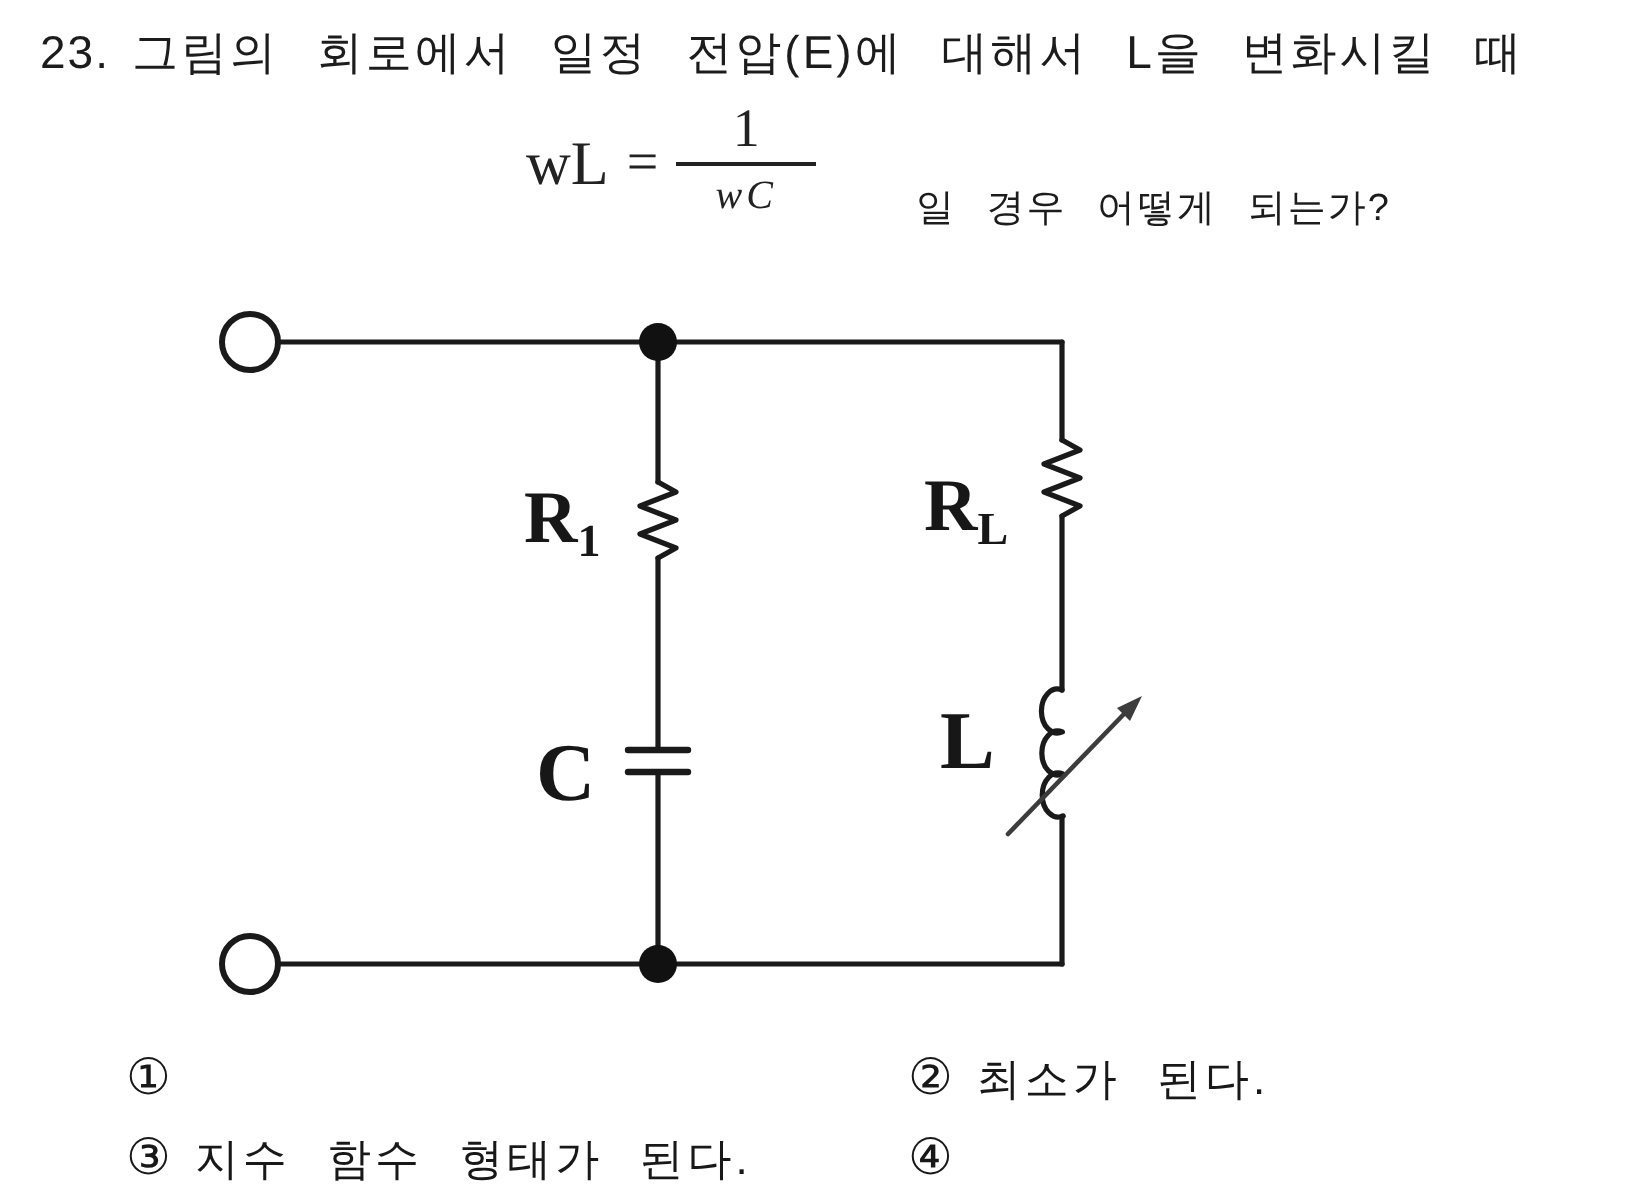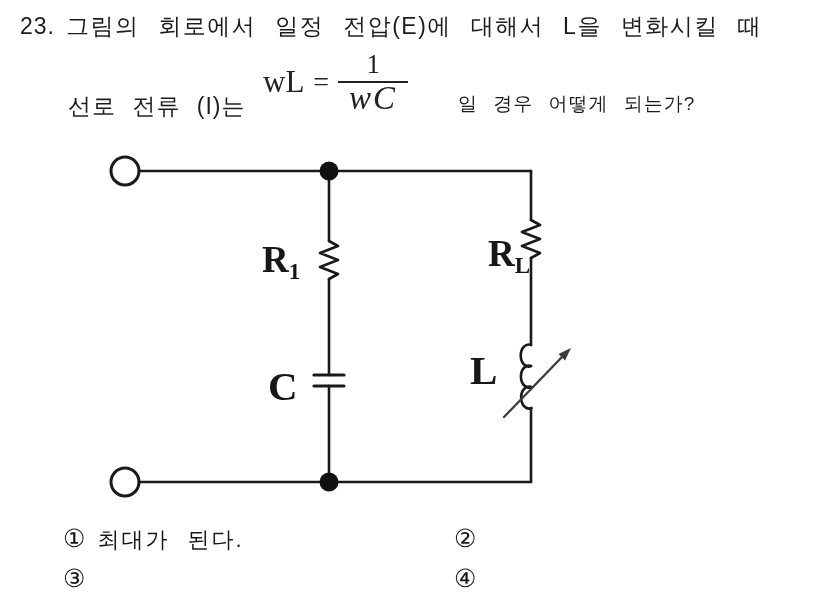--- a/index.html
+++ b/index.html
@@ -14,25 +14,25 @@
   .l2prefix{left:68px;top:91px;font-size:23px;word-spacing:9px;letter-spacing:1px;white-space:nowrap;}
   .l2suffix{left:458px;top:91px;font-size:19px;word-spacing:9px;letter-spacing:1px;white-space:nowrap;}
   
   .formula{left:263px;top:50px;display:flex;align-items:center;gap:9px;
            font-family:"Liberation Serif",serif;color:#222;}
   .f-lhs{font-size:31px;}
   .f-eq{font-size:28px;}
   .frac{display:flex;flex-direction:column;align-items:center;}
   .frac .num{font-size:27px;line-height:29px;}
   .frac .bar{width:70px;border-top:2.5px solid #222;margin:2px 0 1px 0;}
-  .frac .den{font-size:33px;line-height:29px;font-style:italic;letter-spacing:2px;}
+  .frac .den{font-size:20px;line-height:29px;font-style:italic;letter-spacing:2px;}
   
   .clabel{font-family:"Liberation Serif",serif;font-weight:bold;color:#171717;white-space:nowrap;}
   .lab-r1{left:262px;top:238px;font-size:37px;text-align:right;}
-  .lab-rl{left:462px;top:232px;font-size:37px;margin-left:26px;}
+  .lab-rl{left:462px;top:232px;font-size:37px;}
   .lab-c{left:268px;top:362px;font-size:41px;}
   .lab-l{left:470px;top:346px;font-size:41px;}
   .clabel sub{font-size:23px;vertical-align:-7px;letter-spacing:0;}
   
   .choice{position:absolute;display:flex;align-items:baseline;font-size:22px;white-space:nowrap;color:#181818;}
   .cnum{font-size:25px;margin-right:12px;}
   .ctext{word-spacing:10px;letter-spacing:2px;}
   .pos-c1{left:63px;top:524px;}
   .pos-c2{left:454px;top:524px;}
   .pos-c3{left:63px;top:564px;}
@@ -71,46 +71,46 @@
 
       <circle cx="329" cy="171" r="9.5" fill="#111" stroke="none"></circle>
       <circle cx="329" cy="482" r="9.5" fill="#111" stroke="none"></circle>
     </g>
   </svg>
 
   <div class="abs qline1">
     <span>23.</span><span class="qtext">그림의 회로에서 일정 전압(E)에 대해서 L을 변화시킬 때</span>
   </div>
 
-  <div class="abs l2prefix">선로 전류 (I)는</div>
 
   <div class="abs formula">
     <span class="f-lhs">wL</span>
     <span class="f-eq">=</span>
     <span class="frac">
       <span class="num">1</span>
       <span class="bar"></span>
       <span class="den">wC</span>
     </span>
   </div>
 
   <div class="abs l2suffix">일 경우 어떻게 되는가?</div>
 
   <div class="abs clabel lab-r1"><span>R</span><sub>1</sub></div>
   <div class="abs clabel lab-rl"><span>R</span><sub>L</sub></div>
   <div class="abs clabel lab-c">C</div>
   <div class="abs clabel lab-l">L</div>
 
   <div class="choice pos-c1">
     <span class="cnum">①</span>
-    <span class="ctext">최대가 된다.</span>
   </div>
   <div class="choice pos-c2">
     <span class="cnum">②</span>
+    <span class="ctext">최소가 된다.</span>
   </div>
   <div class="choice pos-c3">
     <span class="cnum">③</span>
+    <span class="ctext">지수 함수 형태가 된다.</span>
   </div>
   <div class="choice pos-c4">
     <span class="cnum">④</span>
   </div>
 
 </div>
 
 </body></html>

